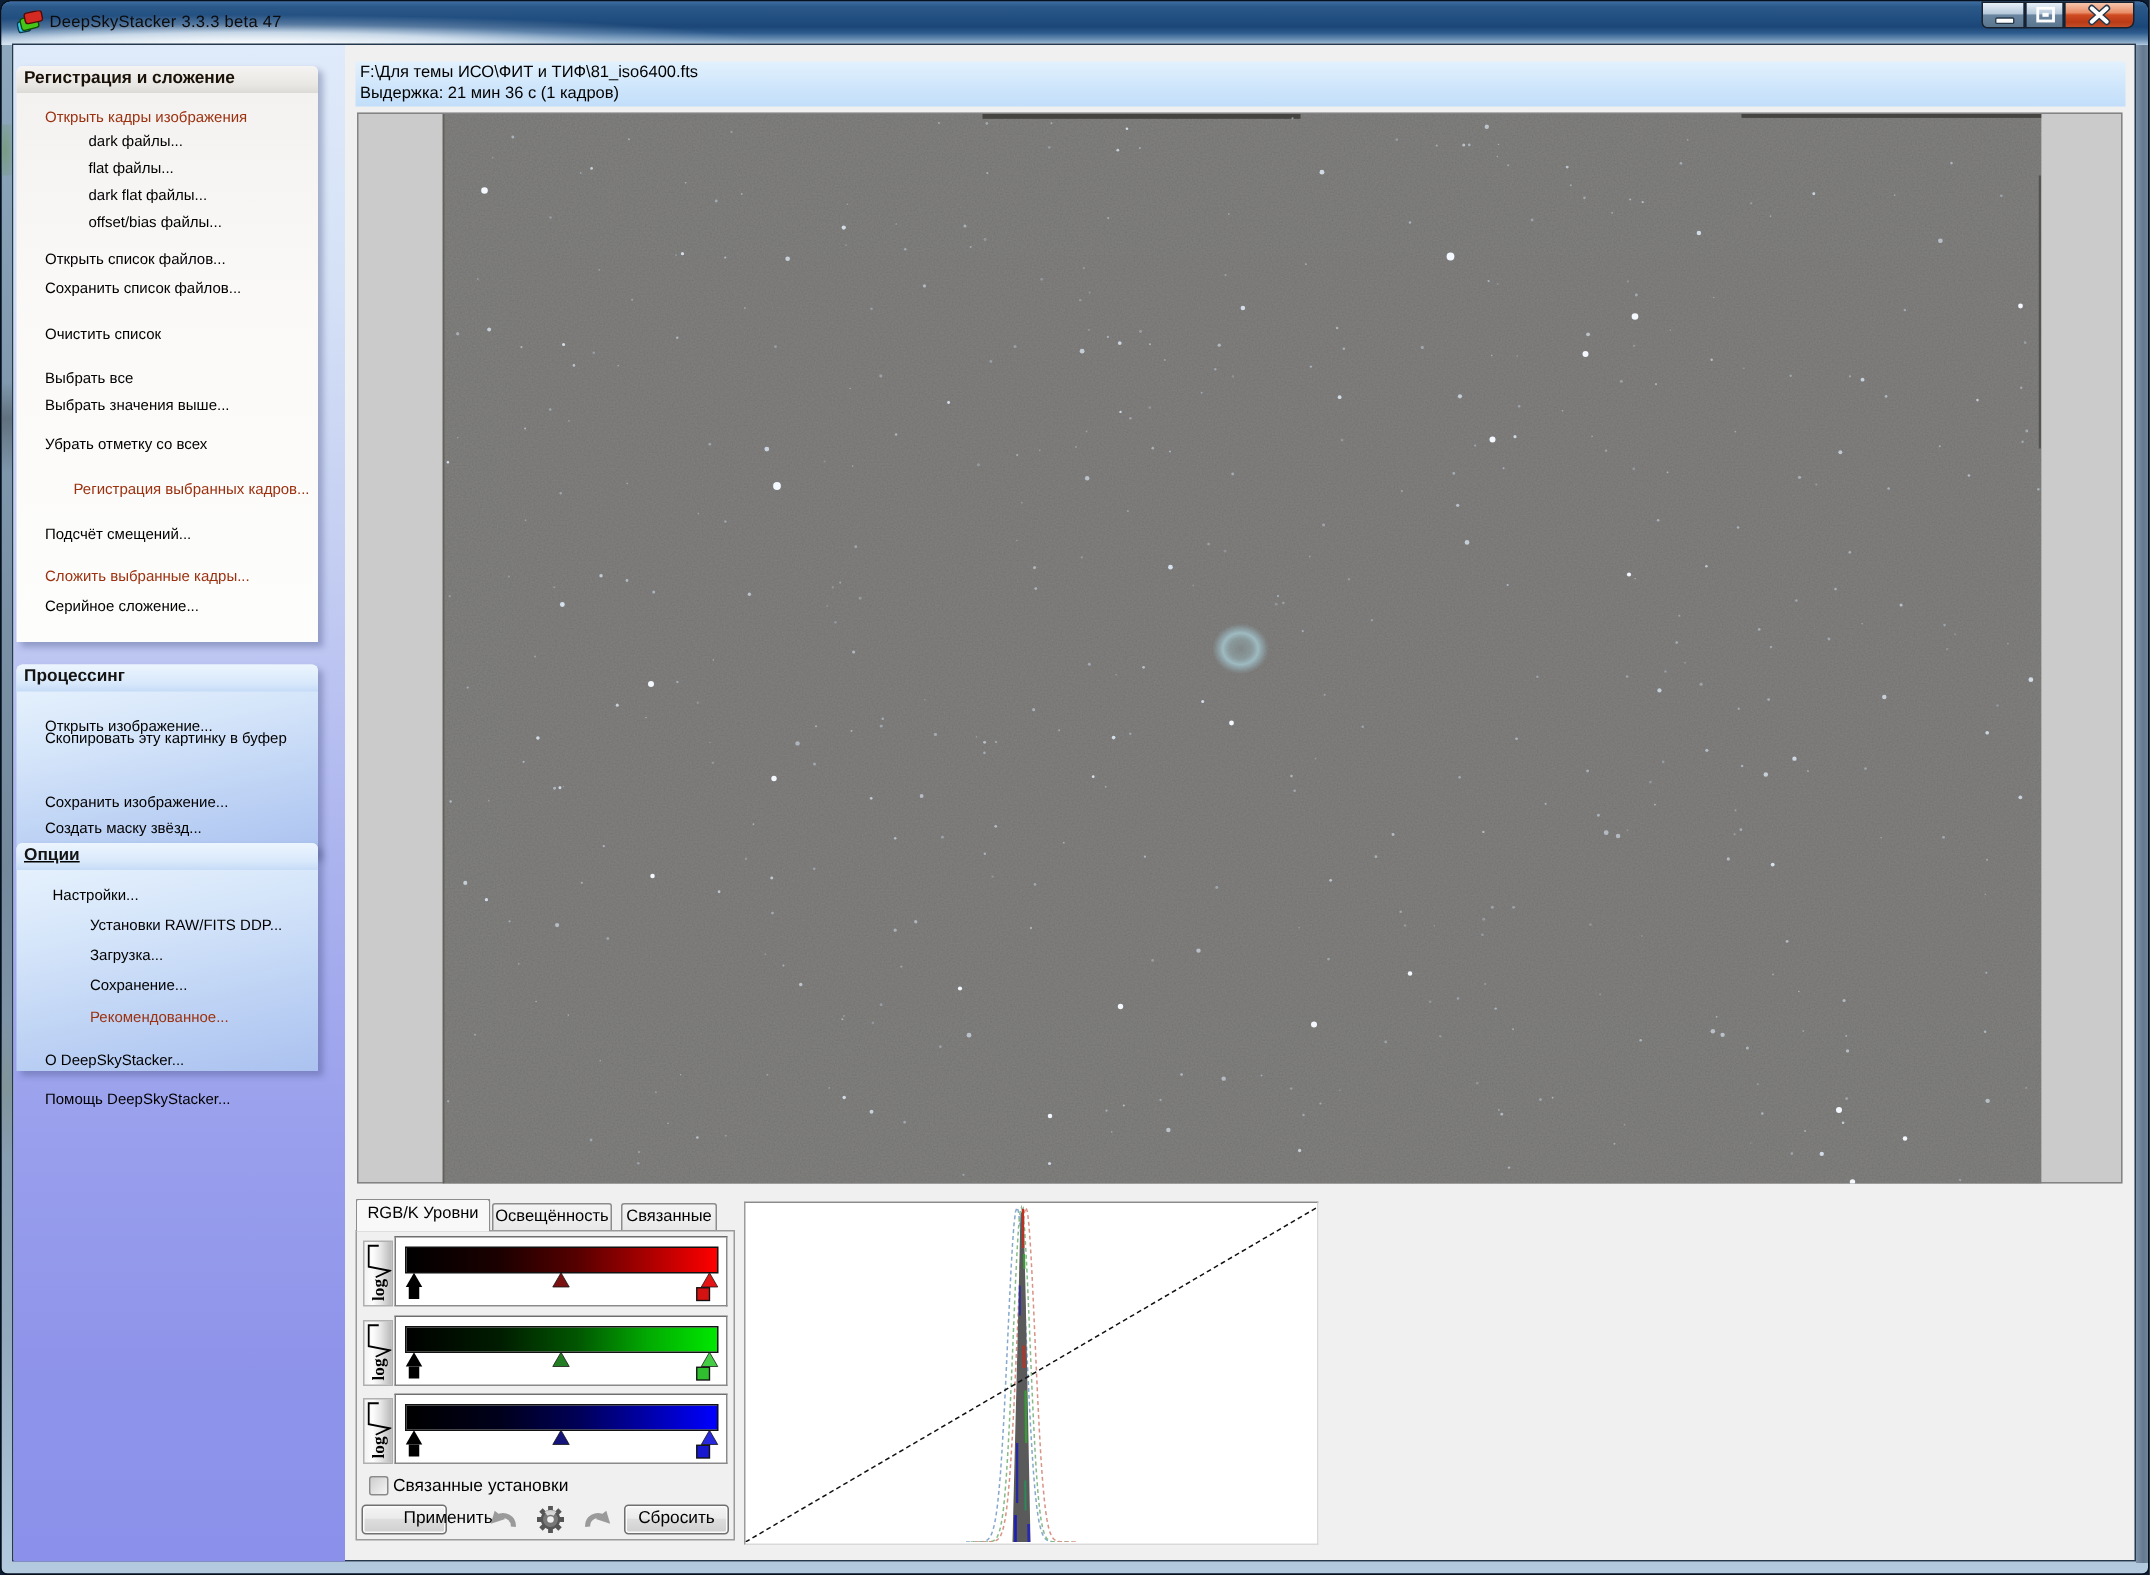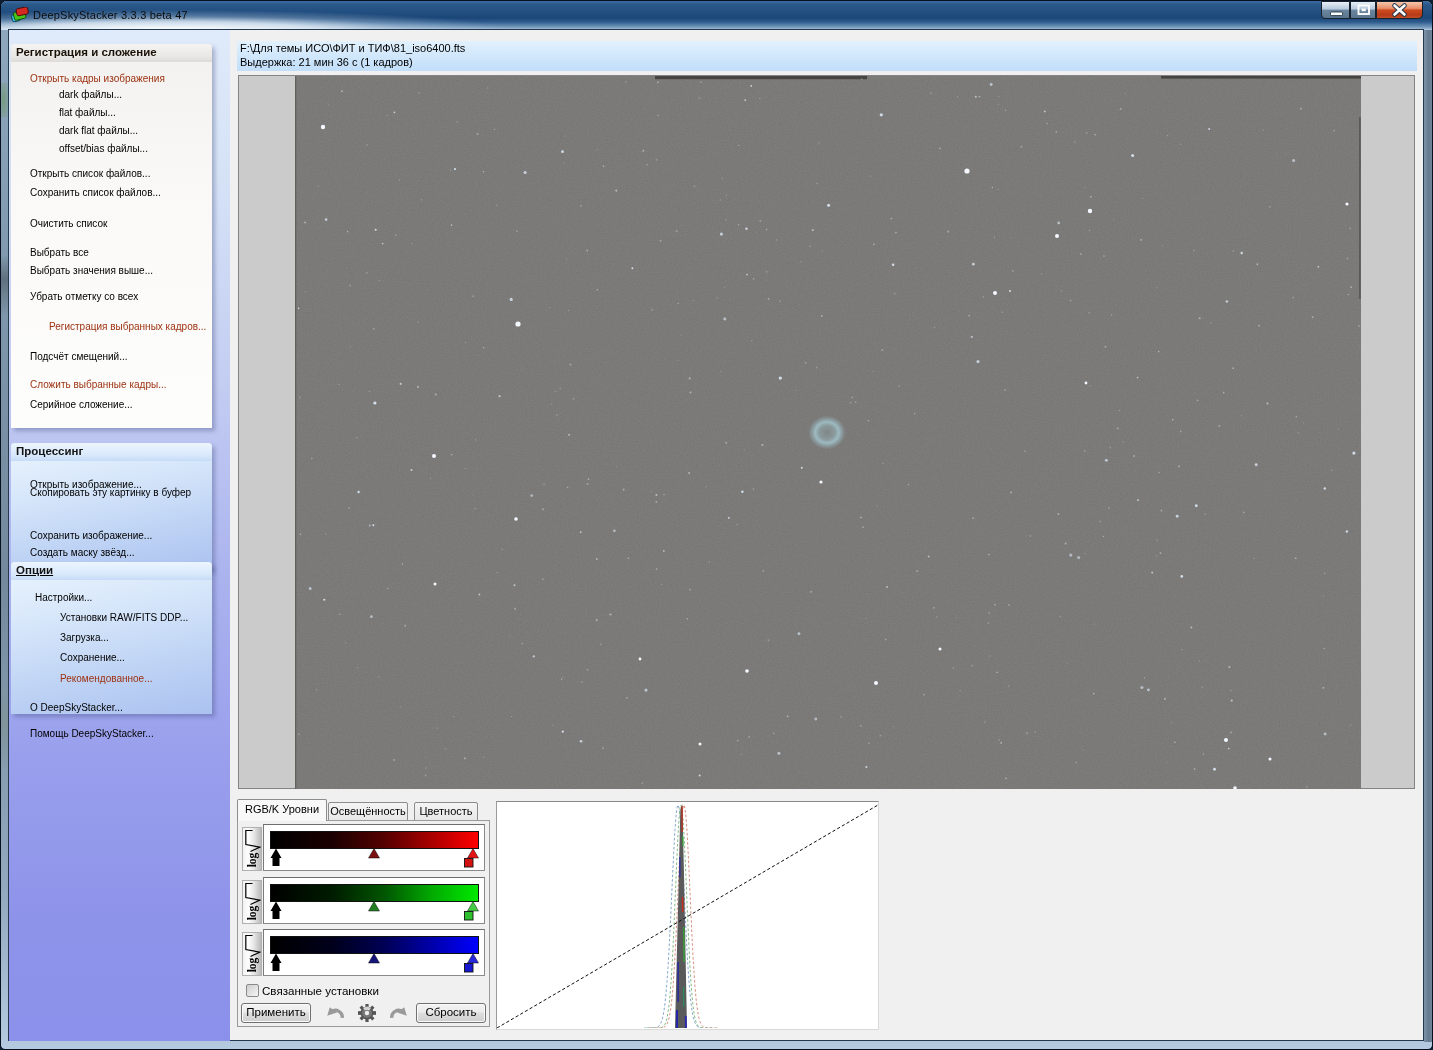--- a/index.html
+++ b/index.html
@@ -598,21 +598,21 @@
 <circle cx="292.2" cy="174.6" r="1.06" fill="#d4e2f0" opacity="0.38"></circle>
 <circle cx="348.3" cy="74.7" r="1.03" fill="#d4e2f0" opacity="0.52"></circle>
 <circle cx="260.2" cy="315.6" r="0.77" fill="#d4e2f0" opacity="0.31"></circle>
 <circle cx="791.8" cy="57.0" r="0.73" fill="#d4e2f0" opacity="0.56"></circle>
 <circle cx="301.8" cy="544.1" r="1.04" fill="#d4e2f0" opacity="0.55"></circle>
 <circle cx="454.2" cy="661.0" r="0.69" fill="#d4e2f0" opacity="0.65"></circle>
   </svg>
 
 <div class="tab" id="tabactive">RGB/K Уровни</div>
 <div class="tab" id="tab2">Освещённость</div>
-<div class="tab" id="tab3">Цветность</div>
+<div class="tab" id="tab3">Связанные</div>
 <div id="tabpane"></div>
 
 <div class="srow" style="top:824px;">
  <div class="gbar" style="background:linear-gradient(90deg,#000 0%,#1c0000 30%,#560000 55%,#ab0000 78%,#ff0000 100%);"></div>
  <svg style="position:absolute;left:0;top:0;" width="220" height="45" viewBox="0 0 220 45">
   <path d="M6.5,33 L17.5,33 L12,23.5 Z" fill="#000"></path>
       <rect x="8.5" y="33" width="7" height="8" fill="#000"></rect>
   <path d="M104.5,33 L115.5,33 L110,23.5 Z" fill="#7a1212" stroke="#111" stroke-width="0.5"></path>
   <path d="M203.5,33 L214.5,33 L209,23.5 Z" fill="#e41414" stroke="#111" stroke-width="0.5"></path>
   <rect x="200.5" y="33.5" width="8.5" height="8.5" fill="#d31212" stroke="#111" stroke-width="0.9"></rect>
@@ -651,21 +651,21 @@
  </svg>
 </div>
 <div class="loglab" style="top:932px;">
  <svg width="18" height="42" viewBox="0 0 18 42">
  <path d="M9.5,2.5 L2.8,2.5 L2.8,16.5 L16.8,19.2 L7.5,23.5" stroke="#000" stroke-width="1.2" fill="none" stroke-linejoin="miter"></path>
  <text x="9.5" y="35.5" text-anchor="middle" transform="rotate(-90 9.5 32)" font-family="'Liberation Serif',serif" font-size="11.5" font-weight="bold" fill="#000">log</text>
  </svg>
 </div>
 <div class="chk"></div>
 <div class="item" style="left:262px;top:984px;font-size:11.6px;">Связанные установки</div>
-<div class="btn" style="left:241px;top:1003px;width:70px;">Применить</div>
+<div class="btn" style="left:241px;top:1003px;width:57px;padding-left:27px;">Применить</div>
 <div class="btn" style="left:416px;top:1003px;width:70px;">Сбросить</div>
 <svg class="abs" style="left:326px;top:1004px;" width="82" height="18" viewBox="0 0 82 18">
  <g>
       <path d="M16.2,13.8 A6.8,6.8 0 0 0 5.6,7.6" stroke="#9a9a9a" stroke-width="3.4" fill="none"></path>
  <polygon points="1.2,11.8 3.8,3.2 10.8,8.6" fill="#9a9a9a"></polygon>
     </g>
  <g>
       <path d="M65.8,13.8 A6.8,6.8 0 0 1 76.4,7.6" stroke="#9a9a9a" stroke-width="3.4" fill="none"></path>
  <polygon points="80.8,11.8 78.2,3.2 71.2,8.6" fill="#9a9a9a"></polygon>
     </g>

